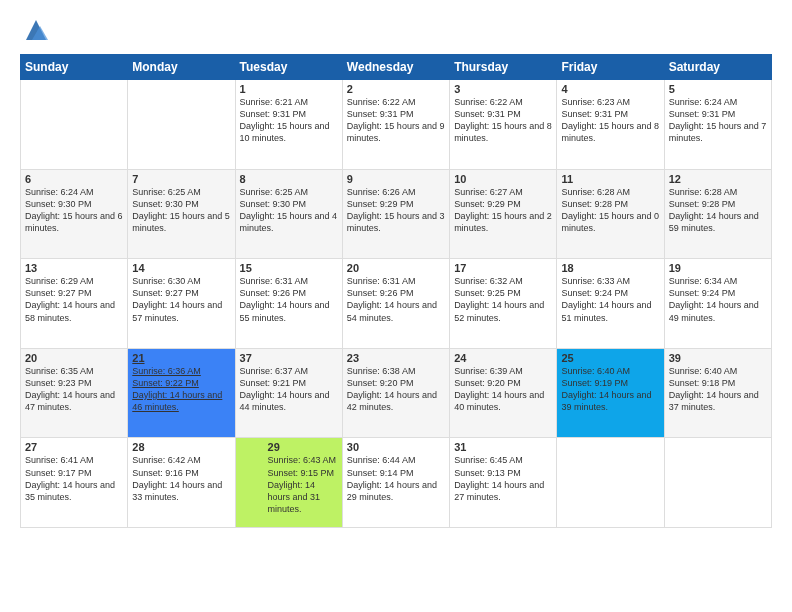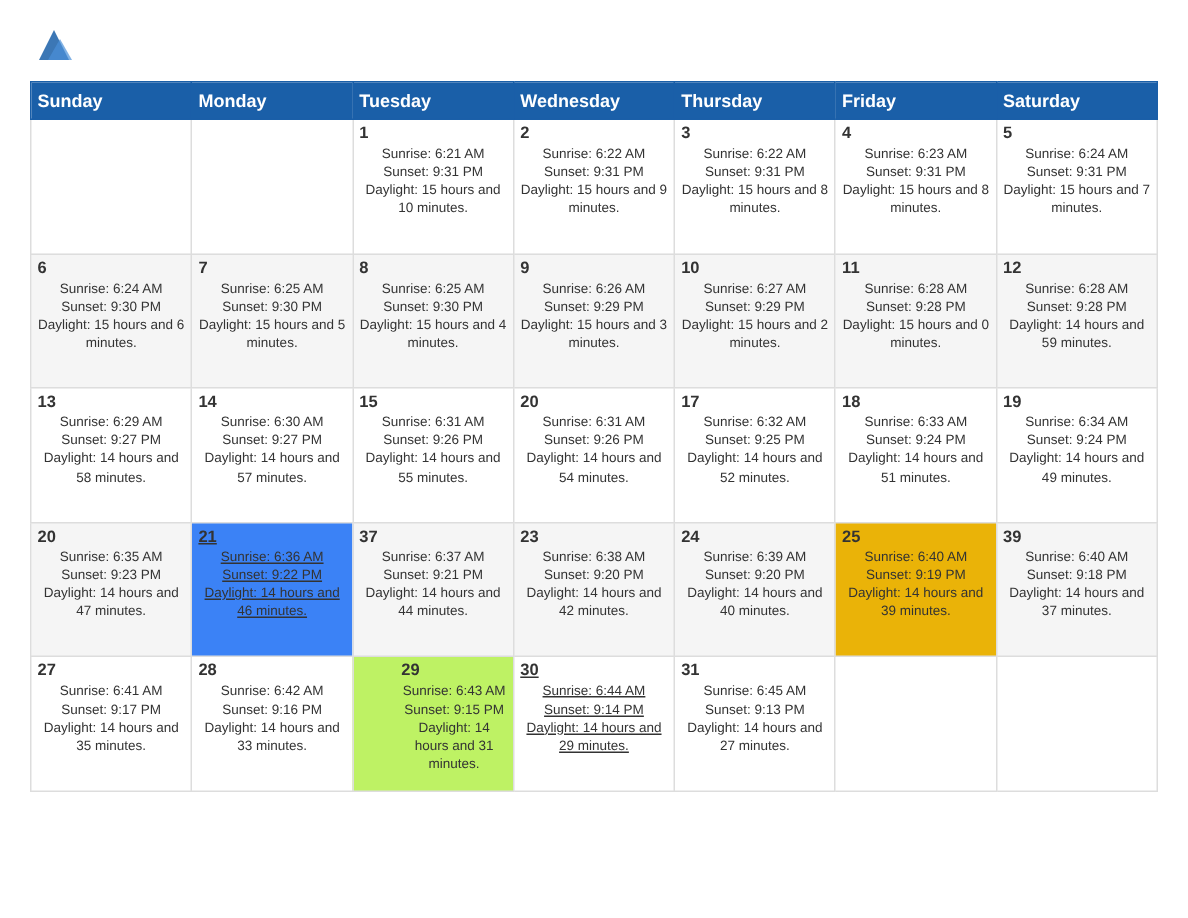--- a/index.html
+++ b/index.html
@@ -98,21 +98,20 @@
     .day-num {
       font-size: 11px;
       font-weight: bold;
       display: block;
       margin-bottom: 1px;
     }
     .day-info {
       font-size: 9px;
       line-height: 1.35;
       color: #333;
-      text-align: center;
     }
     .empty-cell {
       background: #fff !important;
     }
   </style>
 </head>
 <body>
 
 <div class="page">
   <div class="header">
@@ -243,21 +242,21 @@
             <div class="day-info">Sunrise: 6:37 AM<br>Sunset: 9:21 PM<br>Daylight: 14 hours and 44 minutes.</div>
           </td>
           <td style="background-color: rgb(245, 245, 245);">
             <span class="day-num">23</span>
             <div class="day-info">Sunrise: 6:38 AM<br>Sunset: 9:20 PM<br>Daylight: 14 hours and 42 minutes.</div>
           </td>
           <td style="background-color: rgb(245, 245, 245);">
             <span class="day-num">24</span>
             <div class="day-info">Sunrise: 6:39 AM<br>Sunset: 9:20 PM<br>Daylight: 14 hours and 40 minutes.</div>
           </td>
-          <td style="background-color: #eab308;">
+          <td style="background-color: #0ea5e9;">
             <span class="day-num">25</span>
             <div class="day-info">Sunrise: 6:40 AM<br>Sunset: 9:19 PM<br>Daylight: 14 hours and 39 minutes.</div>
           </td>
           <td style="background-color: rgb(245, 245, 245);">
             <span class="day-num">39</span>
             <div class="day-info">Sunrise: 6:40 AM<br>Sunset: 9:18 PM<br>Daylight: 14 hours and 37 minutes.</div>
           </td>
         </tr>
         <tr>
           <td style="background-color: rgb(255, 255, 255);">
@@ -265,21 +264,21 @@
             <div class="day-info">Sunrise: 6:41 AM<br>Sunset: 9:17 PM<br>Daylight: 14 hours and 35 minutes.</div>
           </td>
           <td style="background-color: rgb(255, 255, 255);">
             <span class="day-num">28</span>
             <div class="day-info">Sunrise: 6:42 AM<br>Sunset: 9:16 PM<br>Daylight: 14 hours and 33 minutes.</div>
           </td>
           <td style="background-color: #bef264; padding-left: 32px;">
             <span class="day-num">29</span>
             <div class="day-info">Sunrise: 6:43 AM<br>Sunset: 9:15 PM<br>Daylight: 14 hours and 31 minutes.</div>
           </td>
-          <td style="background-color: rgb(255, 255, 255); text-decoration: underline;">
+          <td style="background-color: rgb(255, 255, 255);">
             <span class="day-num">30</span>
             <div class="day-info">Sunrise: 6:44 AM<br>Sunset: 9:14 PM<br>Daylight: 14 hours and 29 minutes.</div>
           </td>
           <td style="background-color: rgb(255, 255, 255);">
             <span class="day-num">31</span>
             <div class="day-info">Sunrise: 6:45 AM<br>Sunset: 9:13 PM<br>Daylight: 14 hours and 27 minutes.</div>
           </td>
           <td class="empty-cell"></td>
           <td class="empty-cell"></td>
         </tr>

